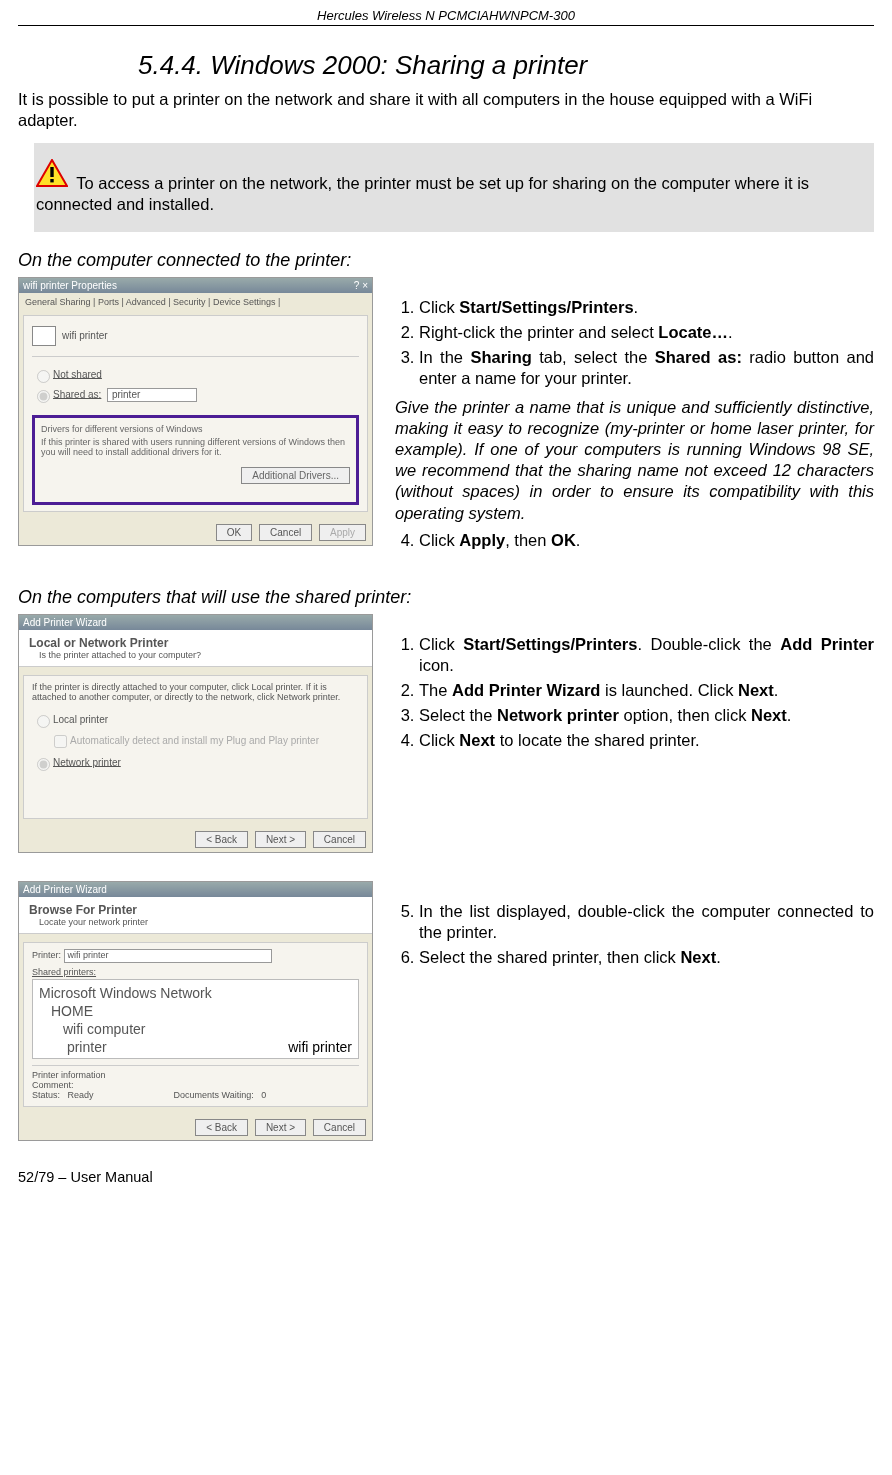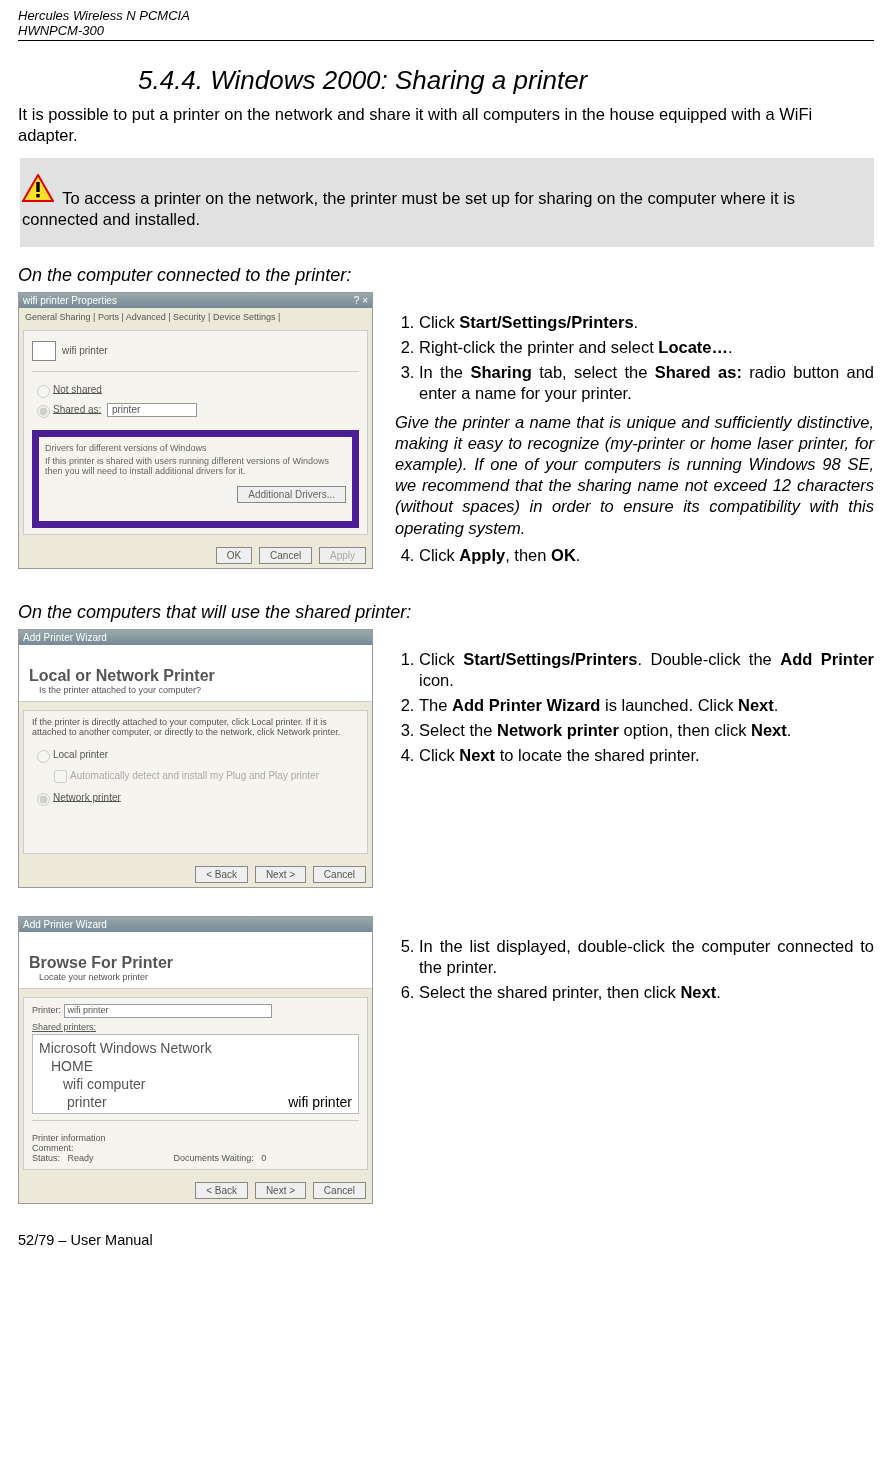--- a/index.html
+++ b/index.html
@@ -15,36 +15,35 @@
     box-sizing: border-box;
   }
   .top-bar {
     display: flex;
     justify-content: center;
     font-style: italic;
     font-size: 13px;
     border-bottom: 1px solid #000;
     padding-bottom: 2px;
     margin-bottom: 22px;
-    flex-direction: column;
   }
   .section-title {
     font-style: italic;
     font-size: 26px;
     margin: 24px 0 8px 120px;
   }
   .body-text {
     font-size: 16.5px;
     line-height: 1.28;
     margin: 6px 0 12px 0;
   }
   .note-box {
     background: #e1e1e1;
     padding: 16px 20px 16px 2px;
-    margin: 12px 0 18px 2px;
+    margin: 12px 0 18px 16px;
     font-size: 16.5px;
     line-height: 1.28;
   }
   .warn-icon {
     display: inline-block;
     vertical-align: text-bottom;
     margin-right: 4px;
   }
   .sub-heading {
     font-weight: normal;
@@ -110,21 +109,21 @@
     padding:4px 0 10px 0;
     border-bottom:1px solid #ccc;
     margin-bottom:8px;
   }
   .printer-glyph {
     width:22px;height:18px;border:1px solid #888;background:#fff;margin-right:6px;position:relative;
   }
   .radio-row{padding:2px 0;font-size:10px;}
   .radio-row input{vertical-align:middle;}
   .gray-box{
-    border:7px solid #4c1d95;padding:6px 6px 18px 6px;margin-top:10px;font-size:9px;color:#666;
+    border:3px solid #4c1d95;padding:6px 6px 18px 6px;margin-top:10px;font-size:9px;color:#666;
   }
   .col-text {
     font-size: 16.5px;
     line-height: 1.28;
     text-align: justify;
     flex: 1;
     margin-top: 20px;
   }
   .col-text ol {
     padding-left: 24px;
@@ -144,21 +143,21 @@
   b { font-weight: bold; }
   .small-input{
     display:inline-block;border:1px solid #999;background:#fff;min-width:80px;height:12px;vertical-align:middle;
   }
   .tree {
     border:1px solid #bbb;background:#fff;height:70px;padding:4px 6px;font-size:14px;line-height:1.3;
   }
   .tree-row{padding-left:0;}
   .tree-row.ind1{padding-left:12px;}
   .tree-row.ind2{padding-left:24px;}
-  .bold-title-line{font-weight:bold;font-size:16px;margin-top:16px;}
+  .bold-title-line{font-weight:bold;font-size:12px;}
 </style>
 </head>
 <body>
 
 <div class="page">
   <div class="top-bar">
     <span>Hercules Wireless N PCMCIA</span>
     <span>HWNPCM-300</span>
   </div>
 
@@ -266,21 +265,21 @@
         </div>
         <div class="fw-body" style="min-height:150px;">
           <div style="font-size:9px;margin-bottom:4px;"><span>Printer:</span>&nbsp;<span class="small-input" style="min-width:200px;padding:0 3px;">wifi printer</span></div>
           <div style="font-size:9px;text-decoration:underline;margin:2px 0;">Shared printers:</div>
           <div class="tree">
             <div class="tree-row">Microsoft Windows Network</div>
             <div class="tree-row ind1">HOME</div>
             <div class="tree-row ind2">wifi computer</div>
             <div class="tree-row ind2"><span class="sel">&nbsp;<span>printer</span></span><span style="float:right;color:#000;">wifi printer</span></div>
           </div>
-          <div style="font-size:9px;margin-top:6px;border-top:1px solid #ccc;padding-top:12px;">
+          <div style="font-size:9px;margin-top:6px;border-top:1px solid #ccc;padding-top:4px;">
             <div>Printer information</div>
             <div>Comment:</div>
             <div><span>Status:</span>&nbsp;&nbsp;&nbsp;<span>Ready</span><span style="display:inline-block;width:80px;"></span><span>Documents Waiting:</span>&nbsp;&nbsp;&nbsp;<span>0</span></div>
           </div>
         </div>
         <div class="fw-buttons">
           <span class="fw-btn">&lt; Back</span>
           <span class="fw-btn">Next &gt;</span>
           <span class="fw-btn">Cancel</span>
         </div>

